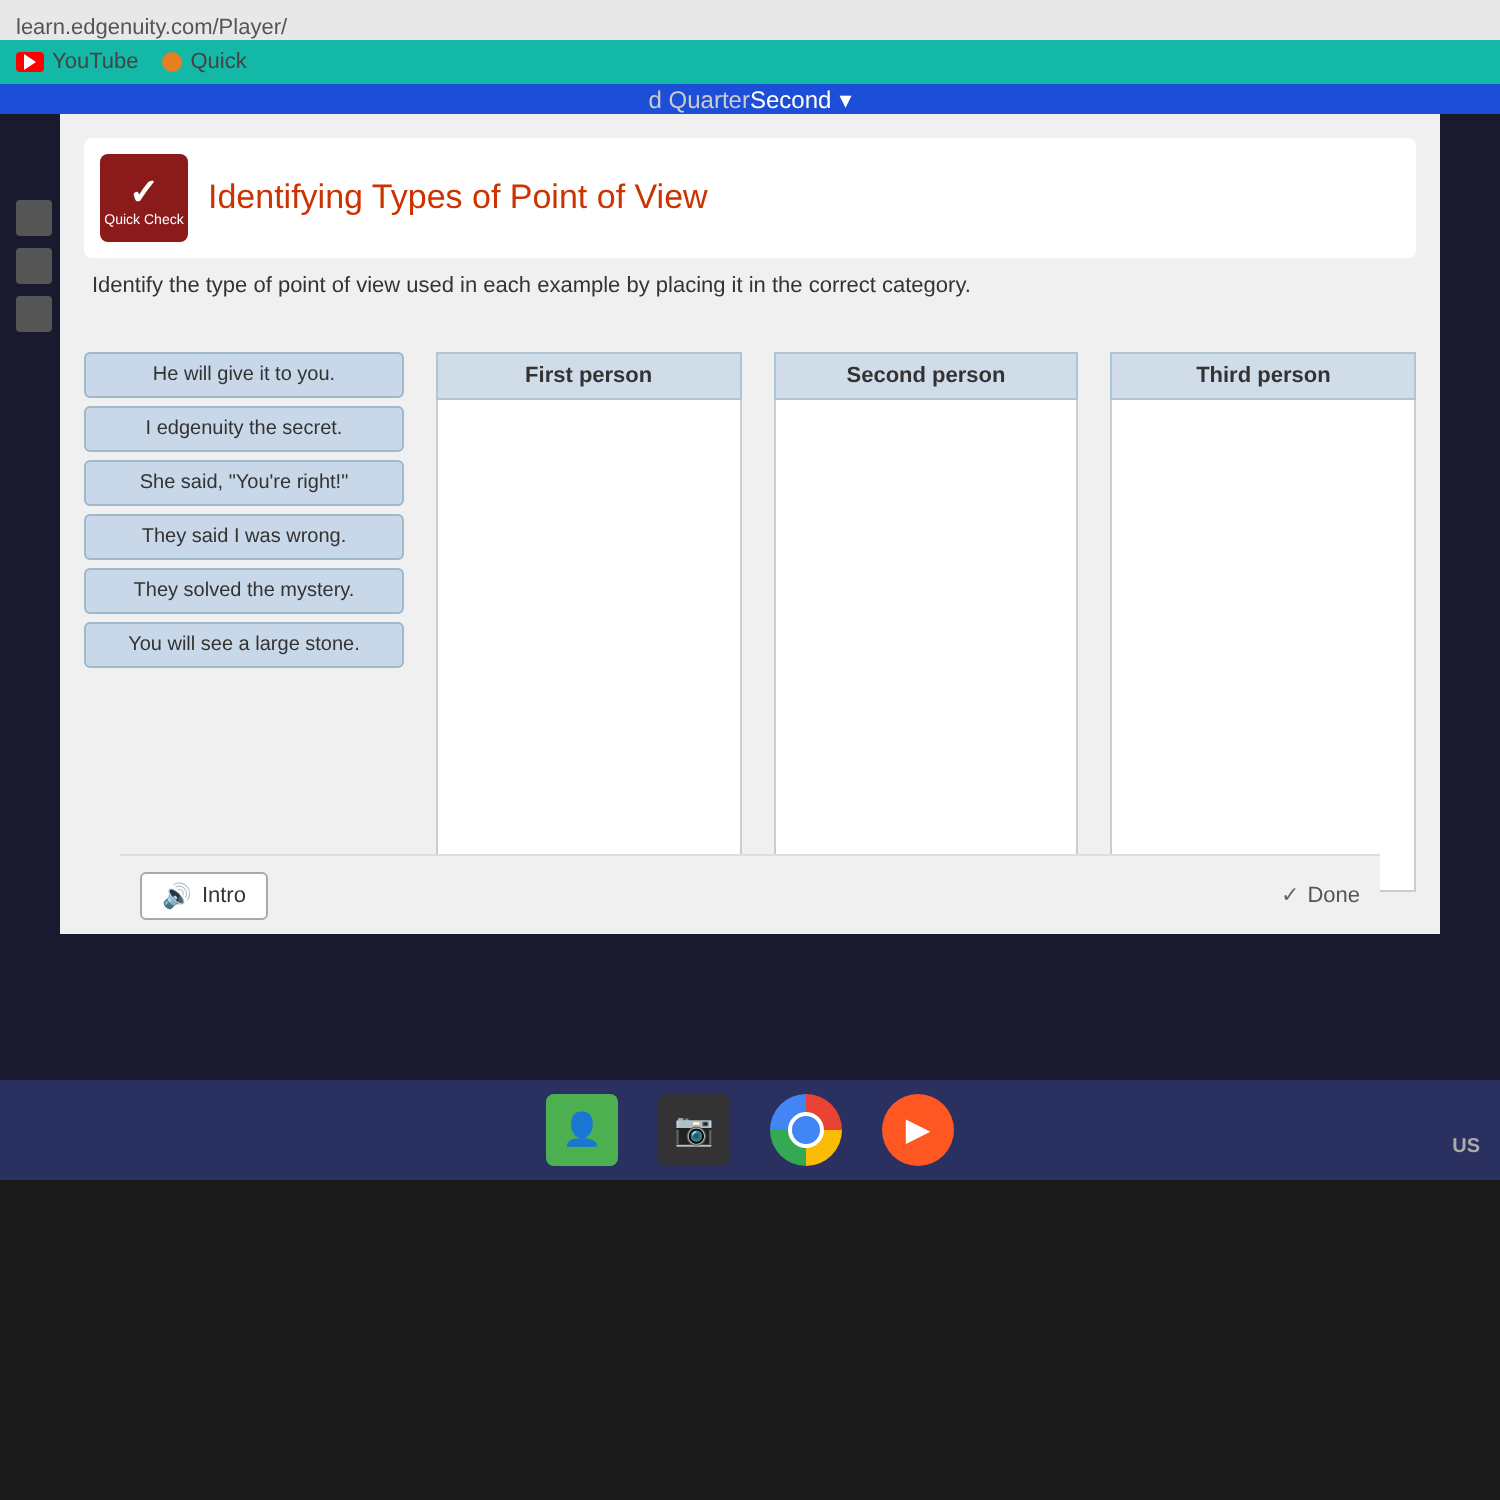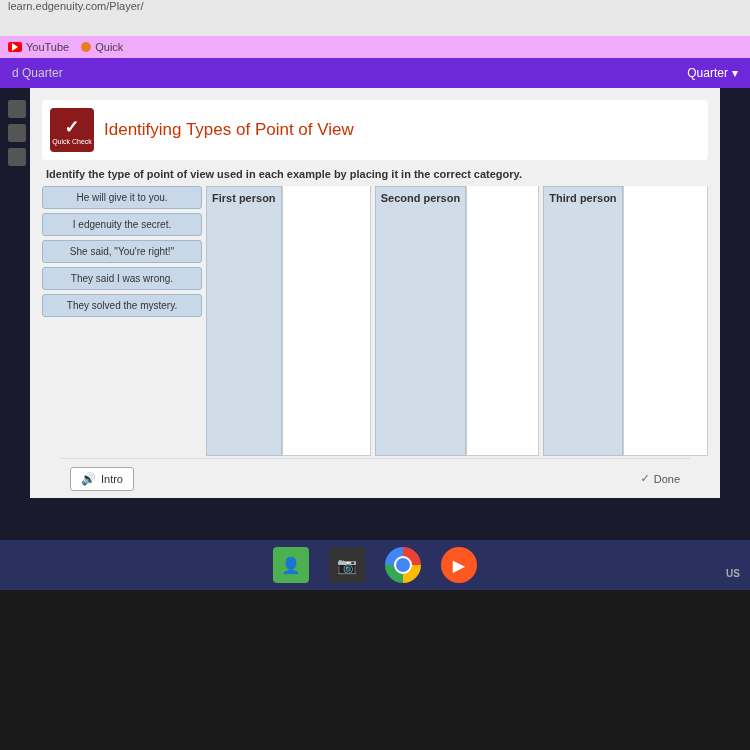--- a/index.html
+++ b/index.html
@@ -18,34 +18,34 @@
       left: 0;
       width: 750px;
       height: 540px;
       background: #1a1a2e;
       overflow: hidden;
     }
 
     
     .browser-bar {
       background: #e8e8e8;
-      height: 36px;
-      display: flex;
-      align-items: flex-start;
+      height: 20px;
+      display: flex;
+      align-items: flex-end;
       padding: 0 8px;
       gap: 8px;
       font-size: 11px;
       color: #333;
     }
     .browser-url {
       color: #555;
       font-size: 11px;
     }
     .browser-tabs {
-      background: #f0abfc;
+      background: #14b8a6;
       height: 22px;
       display: flex;
       align-items: center;
       padding: 0 8px;
       gap: 12px;
       font-size: 11px;
       color: #444;
     }
     .tab-item {
       display: flex;
@@ -70,26 +70,26 @@
     }
     .maps-dot {
       width: 10px;
       height: 10px;
       background: #e67e22;
       border-radius: 50%;
     }
 
     
     .quarter-bar {
-      background: #6d28d9;
-      height: 30px;
+      background: #1d4ed8;
+      height: 15px;
       display: flex;
       align-items: center;
       padding: 0 12px;
-      justify-content: space-between;
+      justify-content: center;
     }
     .quarter-text {
       color: #ccc;
       font-size: 12px;
     }
     .english-select {
       color: #fff;
       font-size: 12px;
       display: flex;
       align-items: center;
@@ -153,29 +153,28 @@
     }
     .card-title {
       color: #cc3300;
       font-size: 17px;
       font-weight: normal;
     }
 
     .instructions {
       font-size: 11px;
       color: #333;
-      margin-bottom: 6px;
+      margin-bottom: 27px;
       padding: 0 4px;
-      font-weight: bold;
     }
 
     
     .drag-drop-container {
       display: flex;
-      gap: 4px;
+      gap: 16px;
       height: 270px;
       justify-content: center;
     }
 
     
     .items-column {
       width: 160px;
       display: flex;
       flex-direction: column;
       gap: 4px;
@@ -190,21 +189,21 @@
       font-size: 10px;
       color: #333;
       cursor: grab;
       text-align: center;
     }
 
     
     .category-column {
       flex: 1;
       display: flex;
-      flex-direction: row;
+      flex-direction: column;
     }
 
     .category-header {
       background: #d0dce8;
       border: 1px solid #b0c4d4;
       padding: 5px;
       text-align: center;
       font-size: 11px;
       font-weight: bold;
       color: #333;
@@ -357,21 +356,21 @@
     </div>
     <div class="tab-item">
       <div class="maps-dot"></div>
       <span>Quick</span>
     </div>
   </div>
 
   <div class="quarter-bar">
     <span class="quarter-text">d Quarter</span>
     <div class="english-select">
-      <span>Quarter</span>
+      <span>Second</span>
       <span>▾</span>
     </div>
   </div>
 
   <div class="side-tools">
     <div class="tool-icon"></div>
     <div class="tool-icon"></div>
     <div class="tool-icon"></div>
   </div>
 
@@ -388,20 +387,21 @@
     <p class="instructions">Identify the type of point of view used in each example by placing it in the correct category.</p>
 
     <div class="drag-drop-container">
 
       <div class="items-column">
         <div class="drag-item">He will give it to you.</div>
         <div class="drag-item">I edgenuity the secret.</div>
         <div class="drag-item">She said, "You're right!"</div>
         <div class="drag-item">They said I was wrong.</div>
         <div class="drag-item">They solved the mystery.</div>
+        <div class="drag-item">You will see a large stone.</div>
       </div>
 
       <div class="category-column">
         <div class="category-header">First person</div>
         <div class="category-drop-zone"></div>
       </div>
 
       <div class="category-column">
         <div class="category-header">Second person</div>
         <div class="category-drop-zone"></div>

